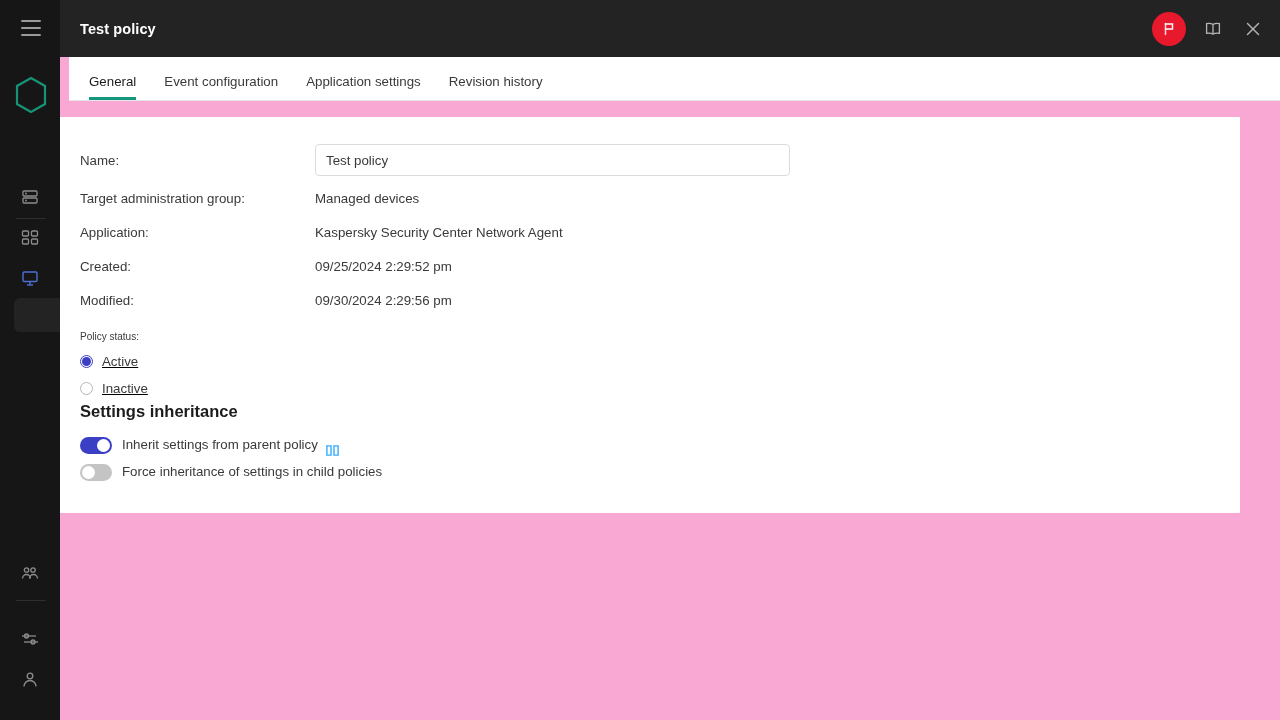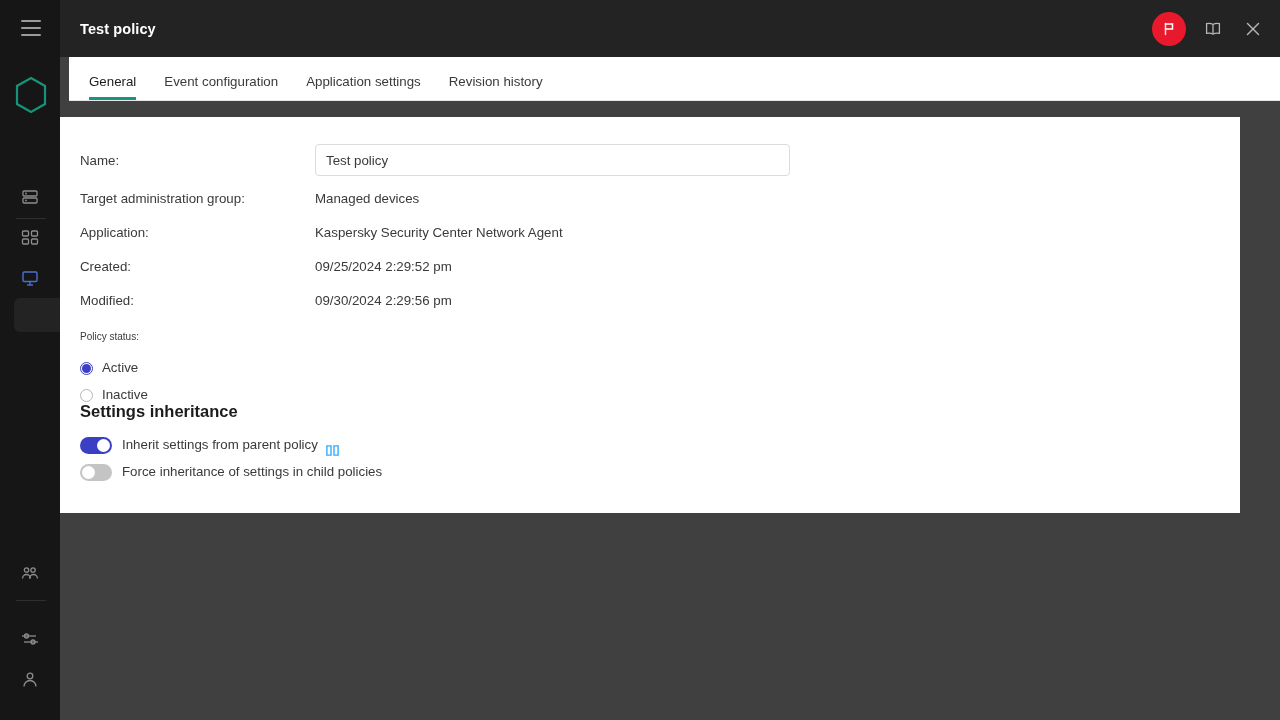--- a/index.html
+++ b/index.html
@@ -48,21 +48,21 @@
     position: absolute; left: 14px; top: 298px;
     width: 46px; height: 34px;
     background: #232323;
     border-radius: 6px 0 0 6px;
   }
 
   
   .modal {
     position: absolute; left: 60px; top: 0;
     width: 1220px; height: 720px;
-    background: #404040;
+    background: #f9a8d4;
   }
   .modal-header {
     position: absolute; left: 0; top: 0;
     width: 1220px; height: 57px;
     background: #232323;
     display: flex; align-items: center;
   }
   .modal-title {
     margin-left: 20px;
     font-size: 14.5px; font-weight: bold; color: #ffffff;
@@ -133,22 +133,22 @@
     font-family: "Liberation Sans", sans-serif;
     font-size: 13.3px; color: #3a3a3a;
     padding: 0 10px;
     outline: none;
   }
   .status-lbl {
     font-size: 10px; color: #3a3a3a;
     margin-top: 14px; margin-bottom: 6px;
   }
   .radio-row {
-    display: flex; align-items: flex-end;
-    height: 27px; cursor: pointer;
+    display: flex; align-items: center;
+    height: 27px; cursor: pointer; text-decoration: underline;
   }
   .radio {
     width: 13px; height: 13px; border-radius: 50%;
     border: 1px solid #b6b6b6; background: #fff;
     margin-right: 9px;
     display: flex; align-items: center; justify-content: center;
     flex: 0 0 13px;
   }
   .radio.on { border-color: #3b3fc4; }
   .radio.on::after {

